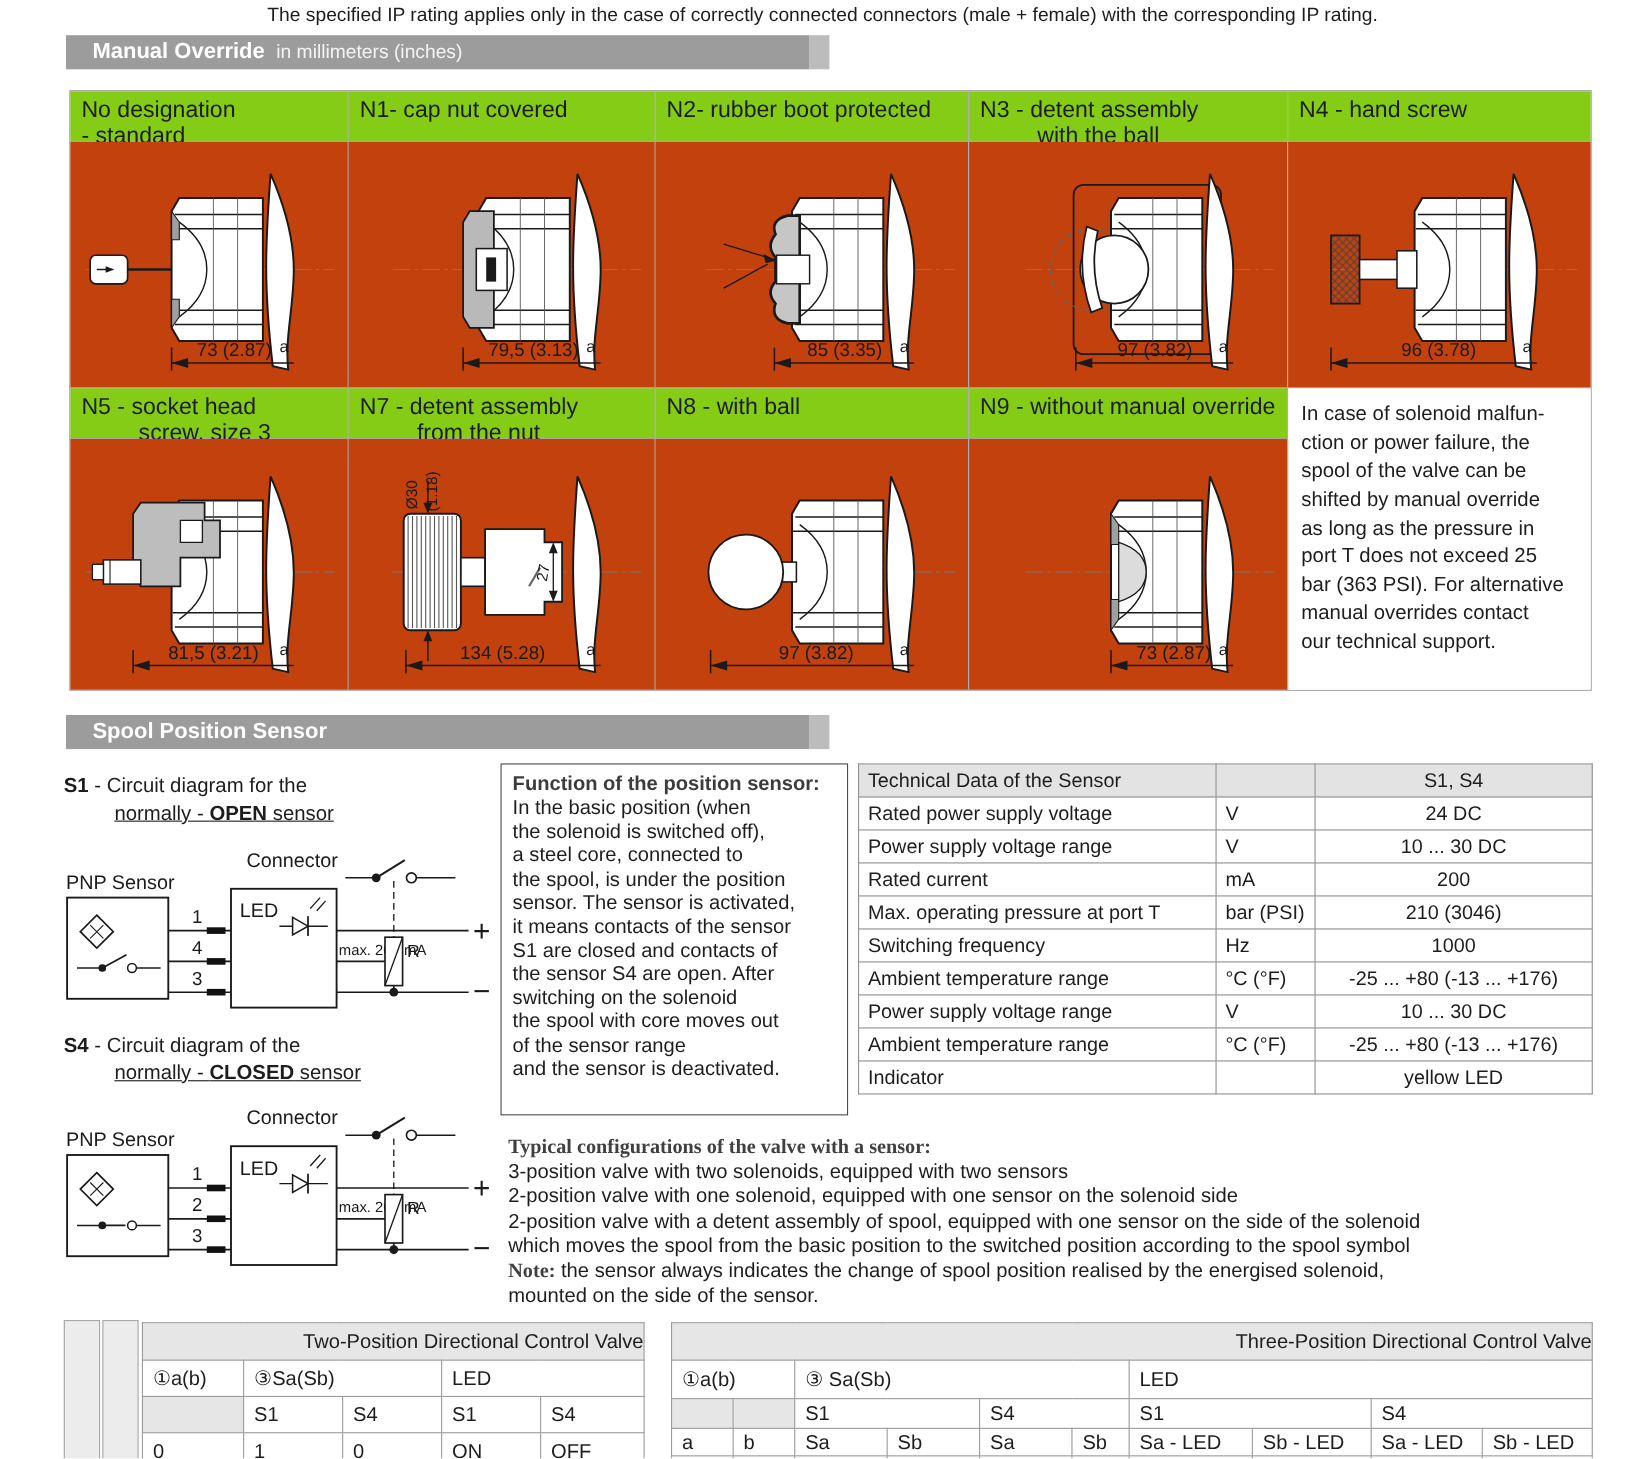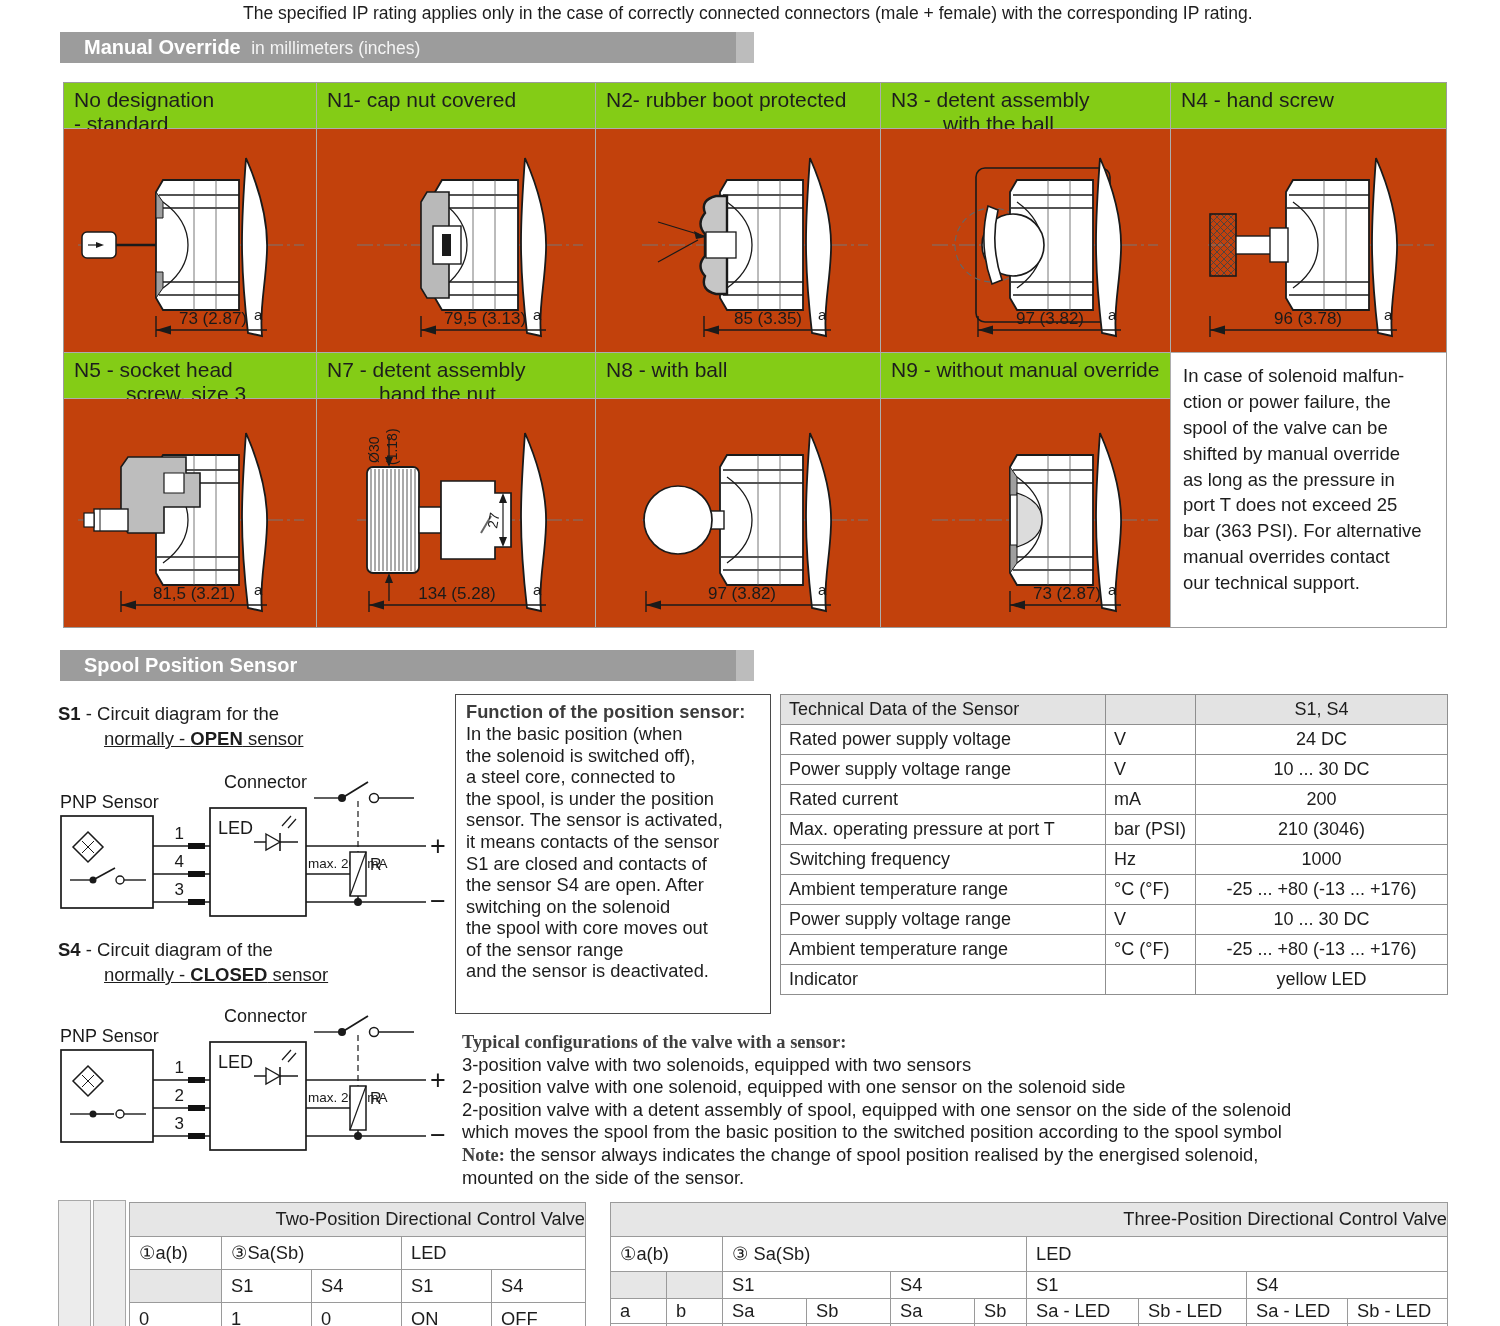--- a/index.html
+++ b/index.html
@@ -208,21 +208,21 @@
         <text class="flapA" x="188" y="180">a</text>
       </svg>
     </div>
 
     <div class="mo-h">
       <div class="t1">N5 - socket head</div>
       <div class="t2 ind">screw, size 3</div>
     </div>
     <div class="mo-h">
       <div class="t1">N7 - detent assembly</div>
-      <div class="t2 ind">hand the nut</div>
+      <div class="t2 ind">from the nut</div>
     </div>
     <div class="mo-h">
       <div class="t1">N8 - with ball</div>
     </div>
     <div class="mo-h">
       <div class="t1">N9 - without manual override</div>
     </div>
 
     <div class="mo-note pre" style="grid-column:5;grid-row:3/5">In case of solenoid malfun-
 ction or power failure, the

